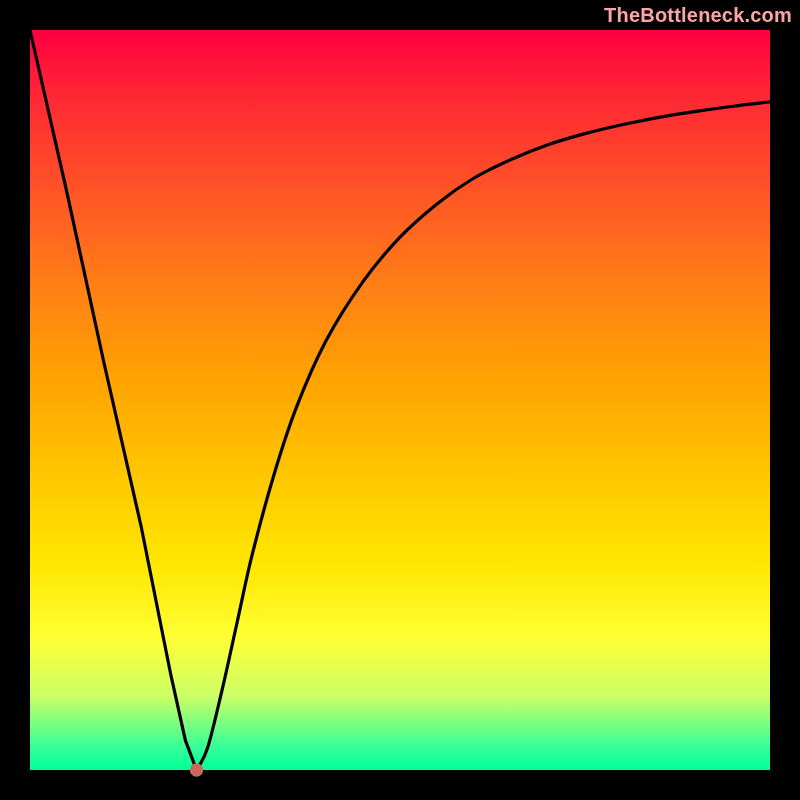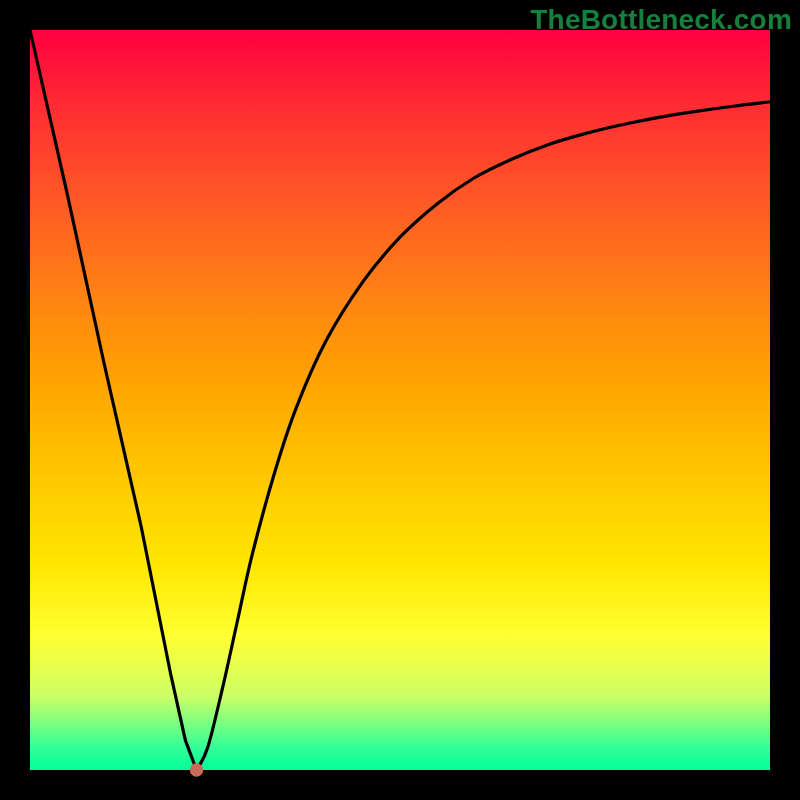--- a/index.html
+++ b/index.html
@@ -46,23 +46,23 @@
     top: 0;
     width: 740px;
     height: 740px;
     overflow: visible;
   }
   .watermark {
     position: absolute;
     top: 4px;
     right: 8px;
     font-family: Arial, Helvetica, sans-serif;
-    font-size: 28px;
+    font-size: 20px;
     font-weight: 600;
-    color: #15803d;
+    color: #fca5a5;
     letter-spacing: 0.2px;
     user-select: none;
   }
   .dot {
     fill: #c96b5a;
     stroke: none;
   }
 </style>
 </head>
 <body>

